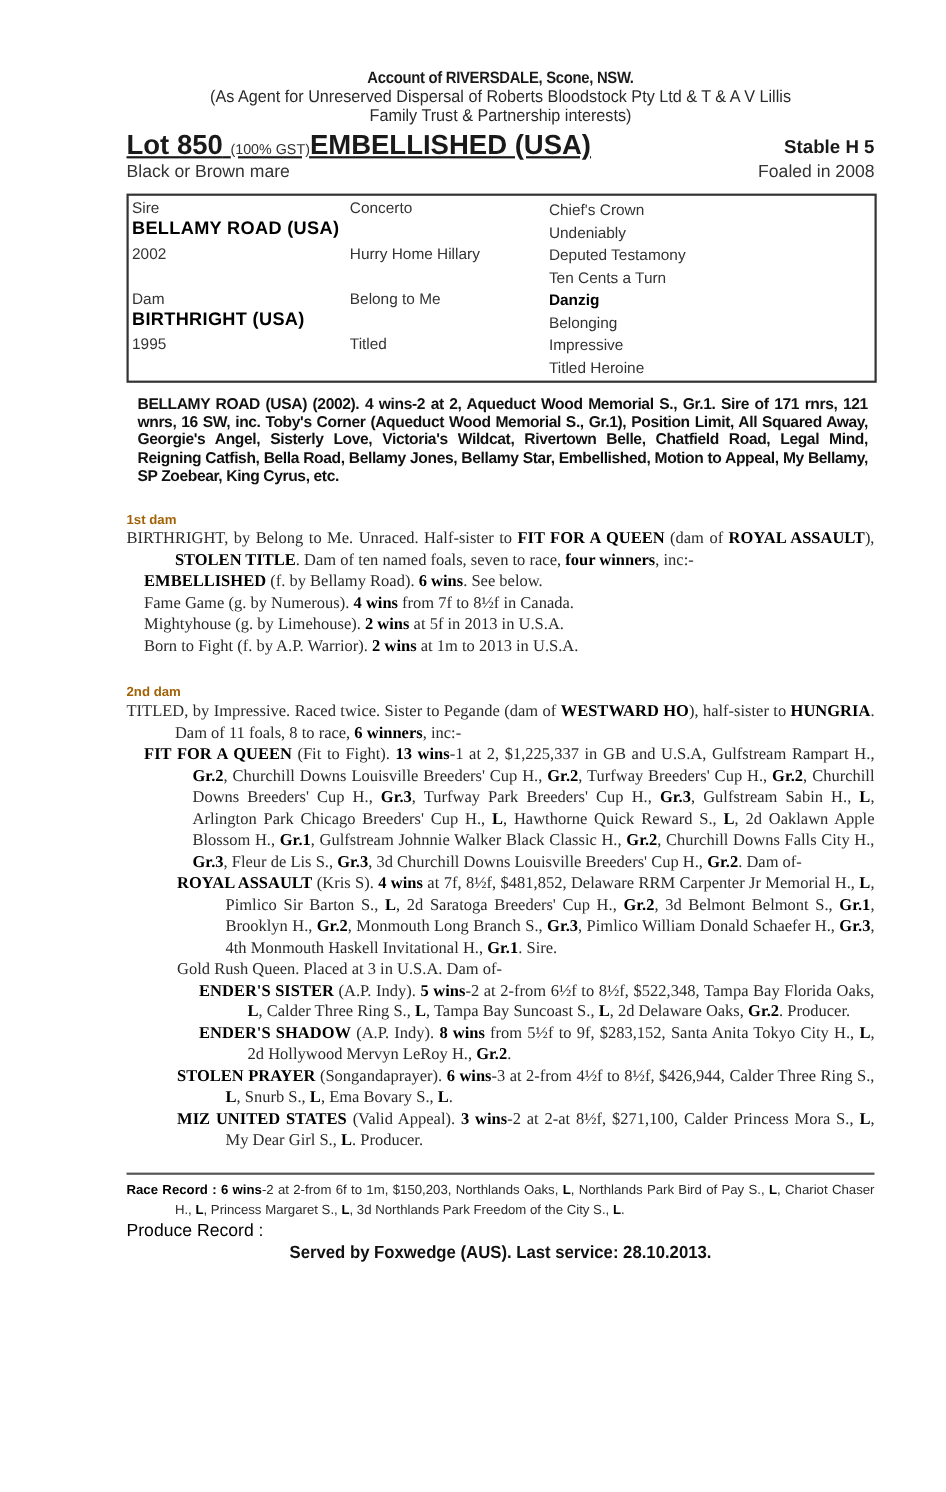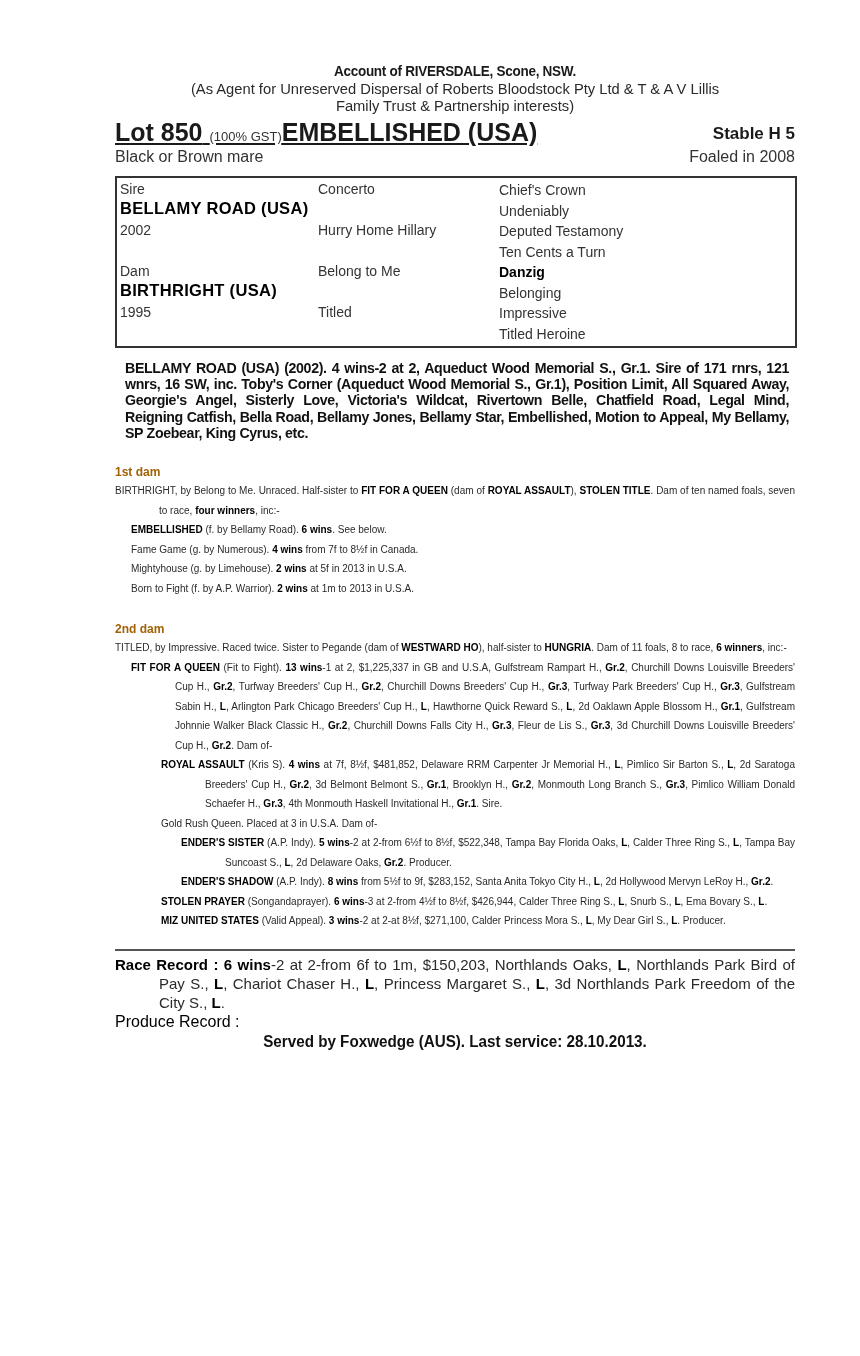--- a/index.html
+++ b/index.html
@@ -27,30 +27,30 @@
   .ped-row .a { flex: 0 0 auto; }
   .ped-row .dots { flex: 1 1 auto; overflow: hidden; white-space: nowrap; letter-spacing: 1px; color: #555; }
   .ped-row .dots::after { content: "...................................................................................................."; }
   .ped-row .b { flex: 0 0 auto; }
   .ped-row .bold { font-weight: 900; color: #000; }
 
   .sire-summary { margin-top: 12px; font-weight: bold; font-size: 14.2px; line-height: 16.2px; text-align: justify;
                   letter-spacing: -0.35px; padding: 0 6px 0 10px; color: #111; }
 
   .section-title { font-weight: 900; font-size: 12px; margin-top: 22px; line-height: 18px; color: #a16207; }
-  .para { font-size: 10px; line-height: 19.5px; text-align: justify; color: #2a2a2a; }
+  .para { font-size: 15px; line-height: 19.5px; text-align: justify; color: #2a2a2a; font-family: Liberation Serif, serif; }
   .para b { font-weight: 900; color: #000; }
   .ind0 { padding-left: 44px; text-indent: -44px; }
   .ind1 { padding-left: 60px; text-indent: -44px; }
   .ind2 { padding-left: 90px; text-indent: -44px; }
   .ind3 { padding-left: 110px; text-indent: -44px; }
   .plain1 { padding-left: 16px; }
 
   .rule { margin-top: 18px; border-top: 2px solid #555; width: 680px; }
-  .race-record { font-size: 15px; line-height: 19px; padding-left: 44px; text-indent: -44px; text-align: justify; color: #2a2a2a; margin-top: 4px; }
+  .race-record { font-size: 12px; line-height: 19px; padding-left: 44px; text-indent: -44px; text-align: justify; color: #2a2a2a; margin-top: 4px; }
   .race-record b { font-weight: 900; color: #000; }
   .produce-title { font-weight: 400; font-size: 16px; line-height: 19px; color: #000; }
   .served { font-weight: bold; font-size: 16px; text-align: center; line-height: 20px; color: #111; transform: scaleX(0.95); margin-top: 1px; }
 </style>
 </head>
 <body>
 
 <div class="page">
 
   <div class="hdr-account">Account of RIVERSDALE, Scone, NSW.</div>

